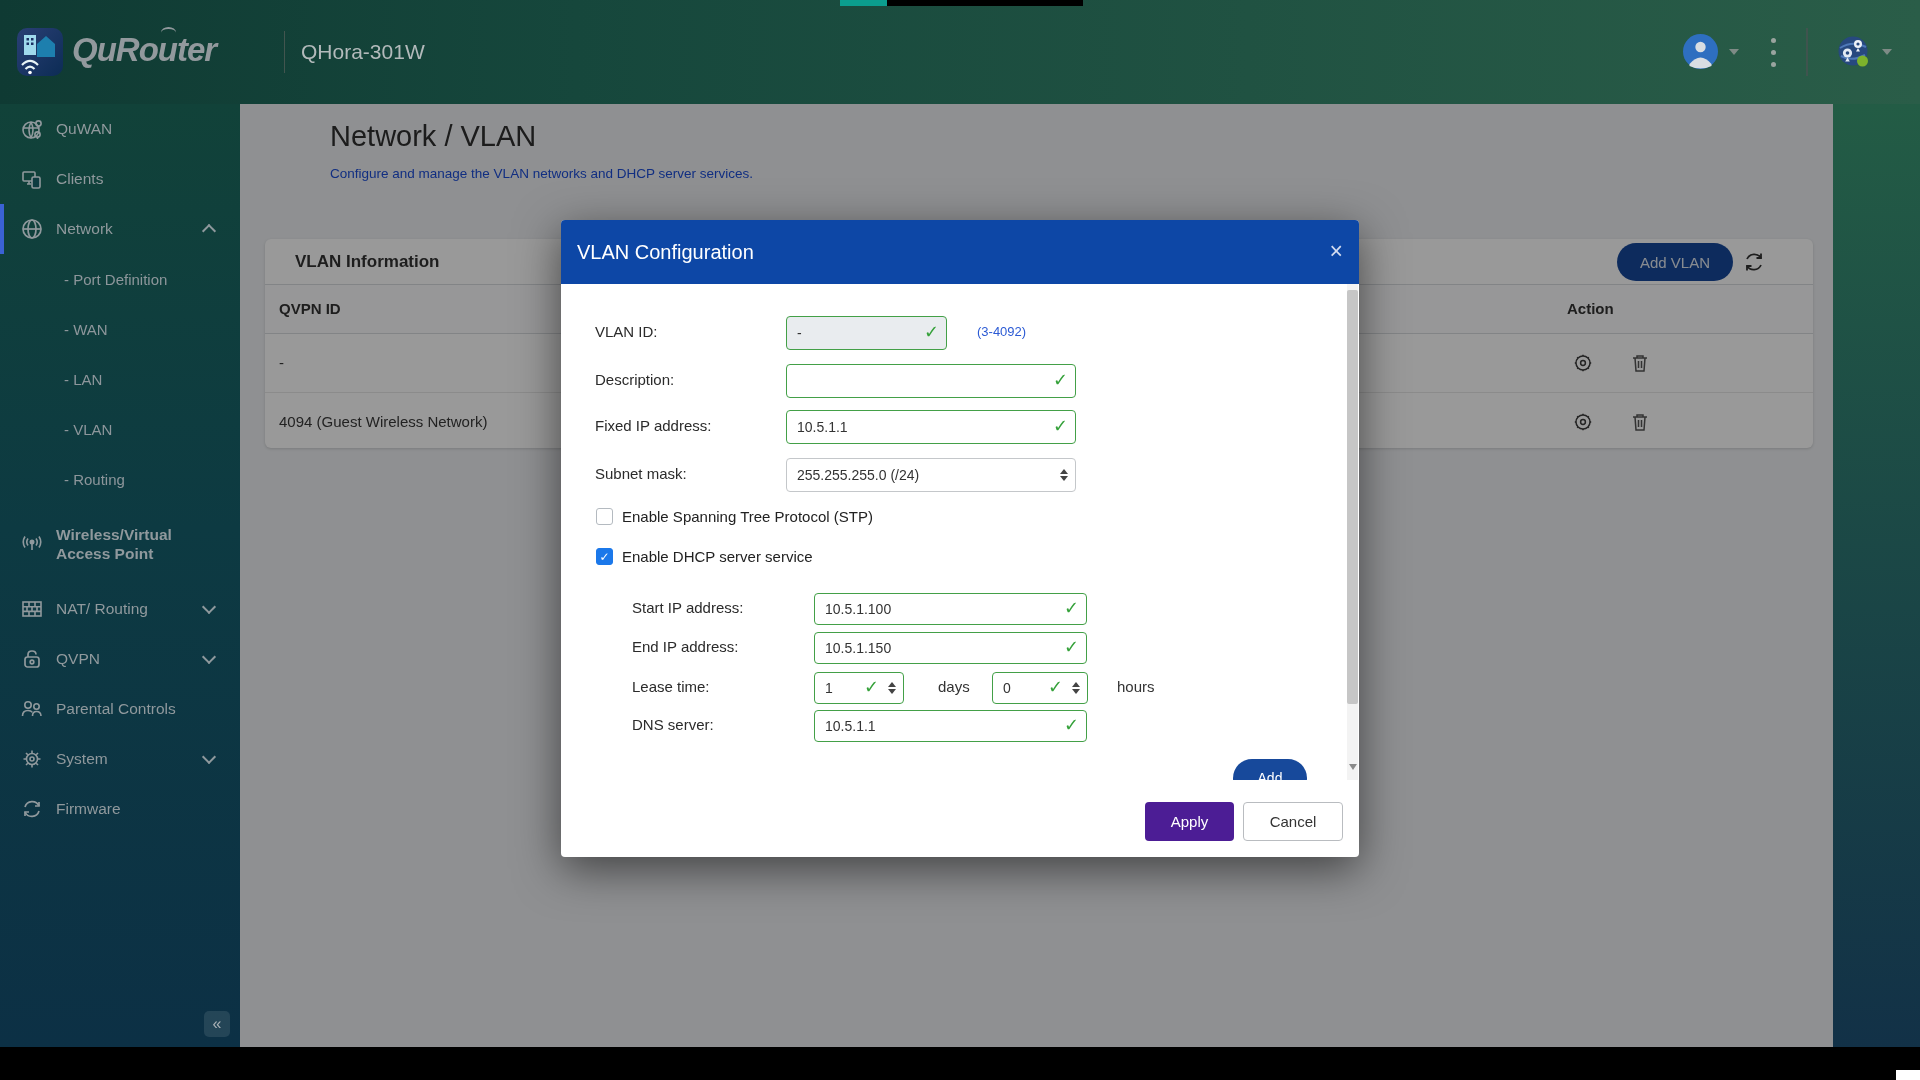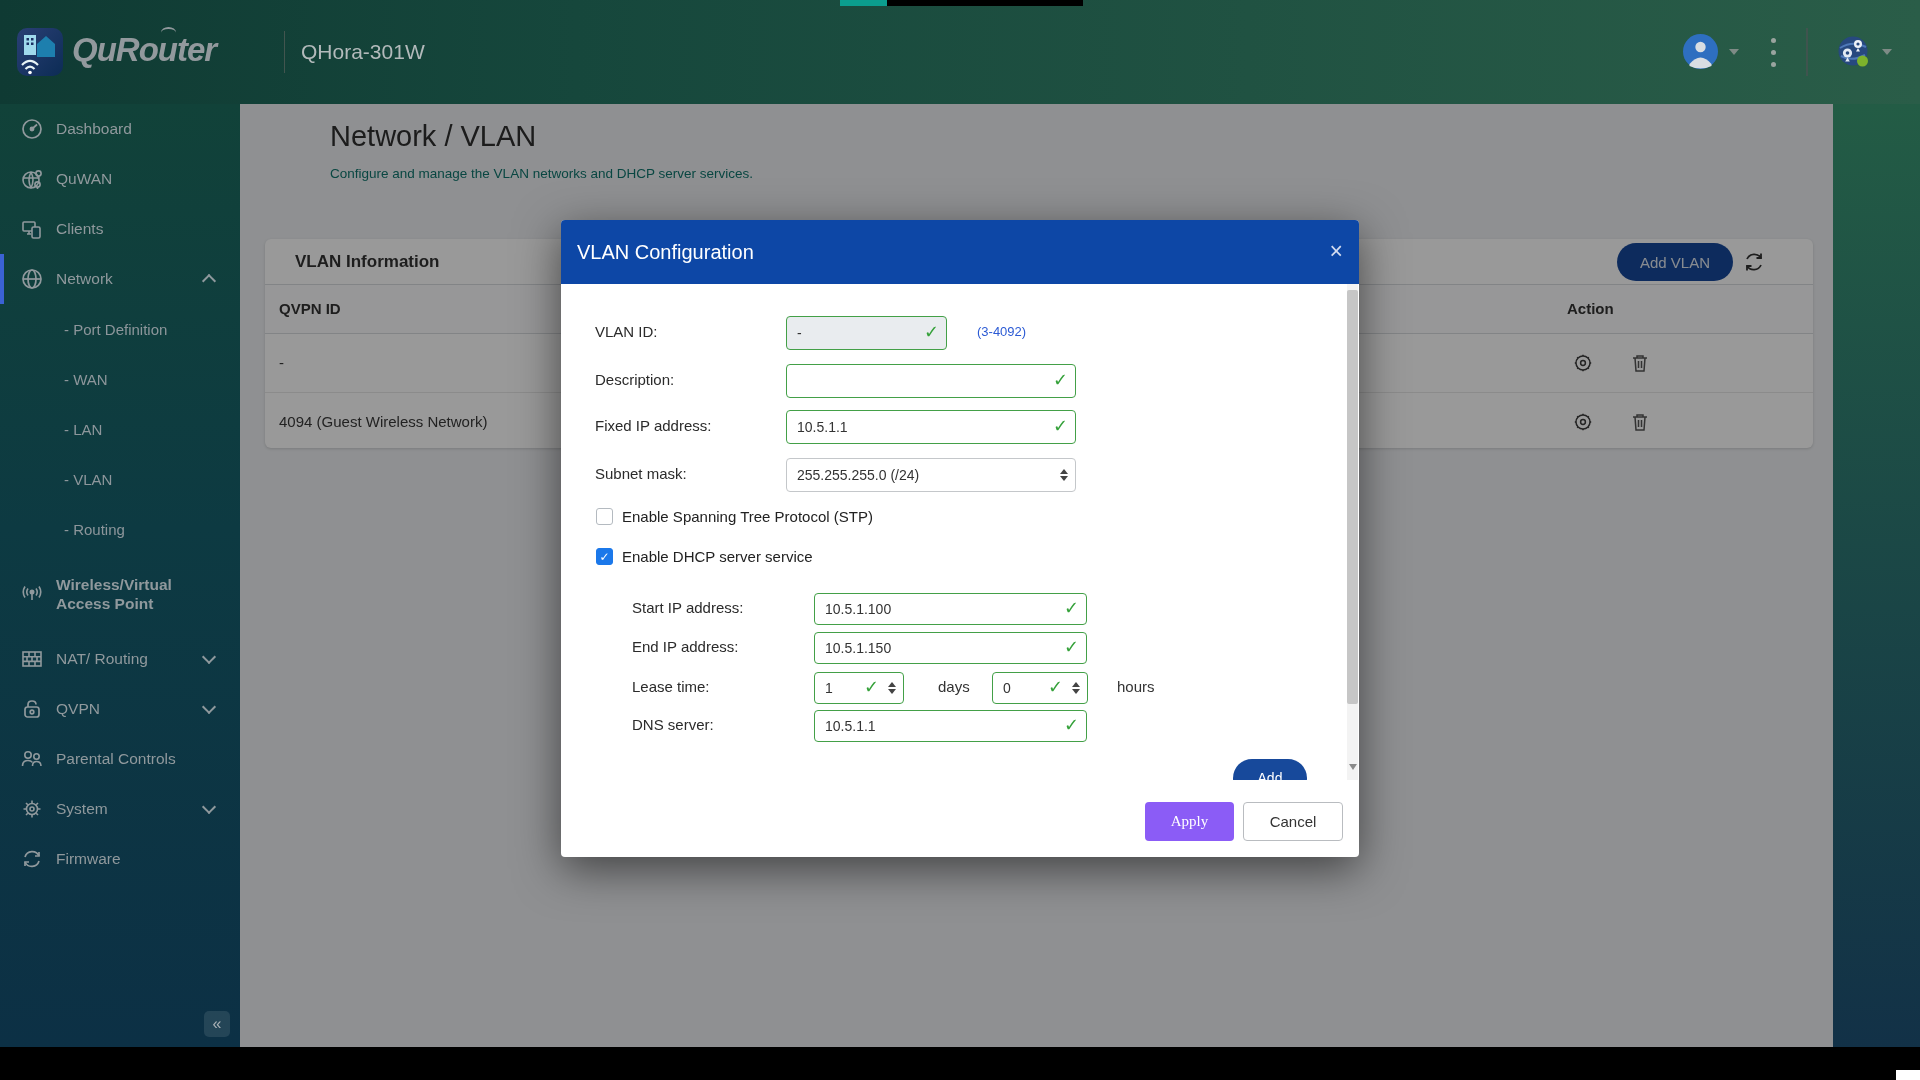--- a/index.html
+++ b/index.html
@@ -40,21 +40,21 @@
   .collapse-btn{position:absolute;left:204px;top:907px;width:26px;height:26px;border-radius:5px;
                 background:rgba(255,255,255,.10);color:#aab2b6;font-size:16px;text-align:center;
                 line-height:25px;cursor:pointer;}
   
   .right-strip{position:absolute;left:1833px;top:104px;width:87px;height:943px;
                background:linear-gradient(180deg,#235c45,#123147);}
   .bottom-sliver{position:absolute;left:1896px;top:1070px;width:24px;height:10px;background:#fff;}
   
   .main{position:absolute;left:240px;top:104px;width:1593px;height:943px;background:#eef0f3;}
   .pg-title{position:absolute;left:90px;top:16px;font-size:29px;font-weight:500;color:#303030;}
-  .pg-sub{position:absolute;left:90px;top:62px;font-size:13.5px;color:#0f766e;text-align:center;}
+  .pg-sub{position:absolute;left:90px;top:62px;font-size:13.5px;color:#1d4ed8;text-align:center;}
   .card{position:absolute;left:25px;top:135px;width:1548px;height:209px;background:#fff;border-radius:6px;
         box-shadow:0 1px 3px rgba(0,0,0,.15);}
   .chead{position:relative;height:45px;}
   .chead-title{position:absolute;left:30px;line-height:45px;font-size:17px;font-weight:600;color:#333;}
   .btn-addvlan{position:absolute;right:80px;top:4px;width:116px;height:38px;border-radius:19px;border:none;
                background:#17499b;color:#e2e8f1;font-size:15px;cursor:pointer;font-family:inherit;}
   .refresh{position:absolute;right:46px;top:10px;width:26px;height:26px;cursor:pointer;}
   .thead{position:relative;height:48px;border-top:1px solid #d9dcdf;border-bottom:1px solid #d9dcdf;background:#fcfcfd;}
   .th{position:absolute;line-height:48px;font-size:15px;font-weight:700;color:#333;}
   .trow{position:relative;height:58px;border-bottom:1px solid #e8e8e8;}
@@ -90,21 +90,21 @@
   .cbxlabel{position:absolute;left:61px;font-size:15px;color:#222;}
   .unit{position:absolute;font-size:15px;color:#333;}
   .btn-add{position:absolute;left:672px;top:475px;width:74px;height:38px;border-radius:19px;border:none;
            background:#17499b;color:#fff;font-size:14px;cursor:pointer;font-family:inherit;}
   .sbar-track{position:absolute;right:1px;top:0;width:11px;height:496px;background:#f3f3f3;}
   .sbar-thumb{position:absolute;right:1px;top:6px;width:11px;height:414px;background:#c6c6c6;border-radius:2px;cursor:pointer;}
   .sbar-down{position:absolute;right:2px;top:480px;width:0;height:0;border-left:4px solid transparent;
              border-right:4px solid transparent;border-top:6px solid #8a8a8a;cursor:pointer;}
   .mfoot{position:relative;height:77px;}
   .btn-apply{position:absolute;left:584px;top:22px;width:89px;height:39px;border:none;border-radius:4px;
-             background:#8b5cf6;color:#fff;font-size:15px;cursor:pointer;font-family:Liberation Serif, serif;}
+             background:#4c1d95;color:#fff;font-size:15px;cursor:pointer;font-family:Liberation Sans, sans-serif;}
   .btn-cancel{position:absolute;left:682px;top:22px;width:100px;height:39px;border:1px solid #b9bcc0;border-radius:4px;
               background:#fff;color:#333;font-size:15px;cursor:pointer;font-family:inherit;}
   svg{display:block;}
 </style>
 </head>
 <body>
 
 <div id="app">
 
   <div class="hdr">
@@ -161,30 +161,20 @@
       </svg>
     </div>
     <div class="caret" style="left:1882px;top:49px;"></div>
   </div>
   <div class="topstrip-teal"></div>
   <div class="topstrip-black"></div>
 
   <div class="sidebar">
     <div class="nav-item">
       <span class="nav-ico">
-        <svg viewBox="0 0 24 24" width="24" height="24" stroke="#90999d" stroke-width="1.7" fill="none">
-          <circle cx="12" cy="12" r="9"></circle>
-            <circle cx="12" cy="12" r="1.6" fill="#90999d"></circle>
-            <path d="M12 12 L17 7.5"></path>
-          </svg>
-      </span>
-      <span class="nav-label">Dashboard</span>
-    </div>
-    <div class="nav-item">
-      <span class="nav-ico">
         <svg viewBox="0 0 24 24" width="24" height="24" stroke="#90999d" stroke-width="1.6" fill="none">
           <circle cx="11" cy="13" r="8"></circle>
             <path d="M11 5 Q7 13 11 21 M11 5 Q15 13 11 21 M3.5 11 H18"></path>
           <circle cx="18.5" cy="6.5" r="2.6"></circle>
             <path d="M18.5 9.1 L18.5 11.4"></path>
           <circle cx="17.5" cy="17.5" r="2.6"></circle>
             <path d="M17.5 20.1 L17.5 22"></path>
           </svg>
       </span>
       <span class="nav-label">QuWAN</span>

